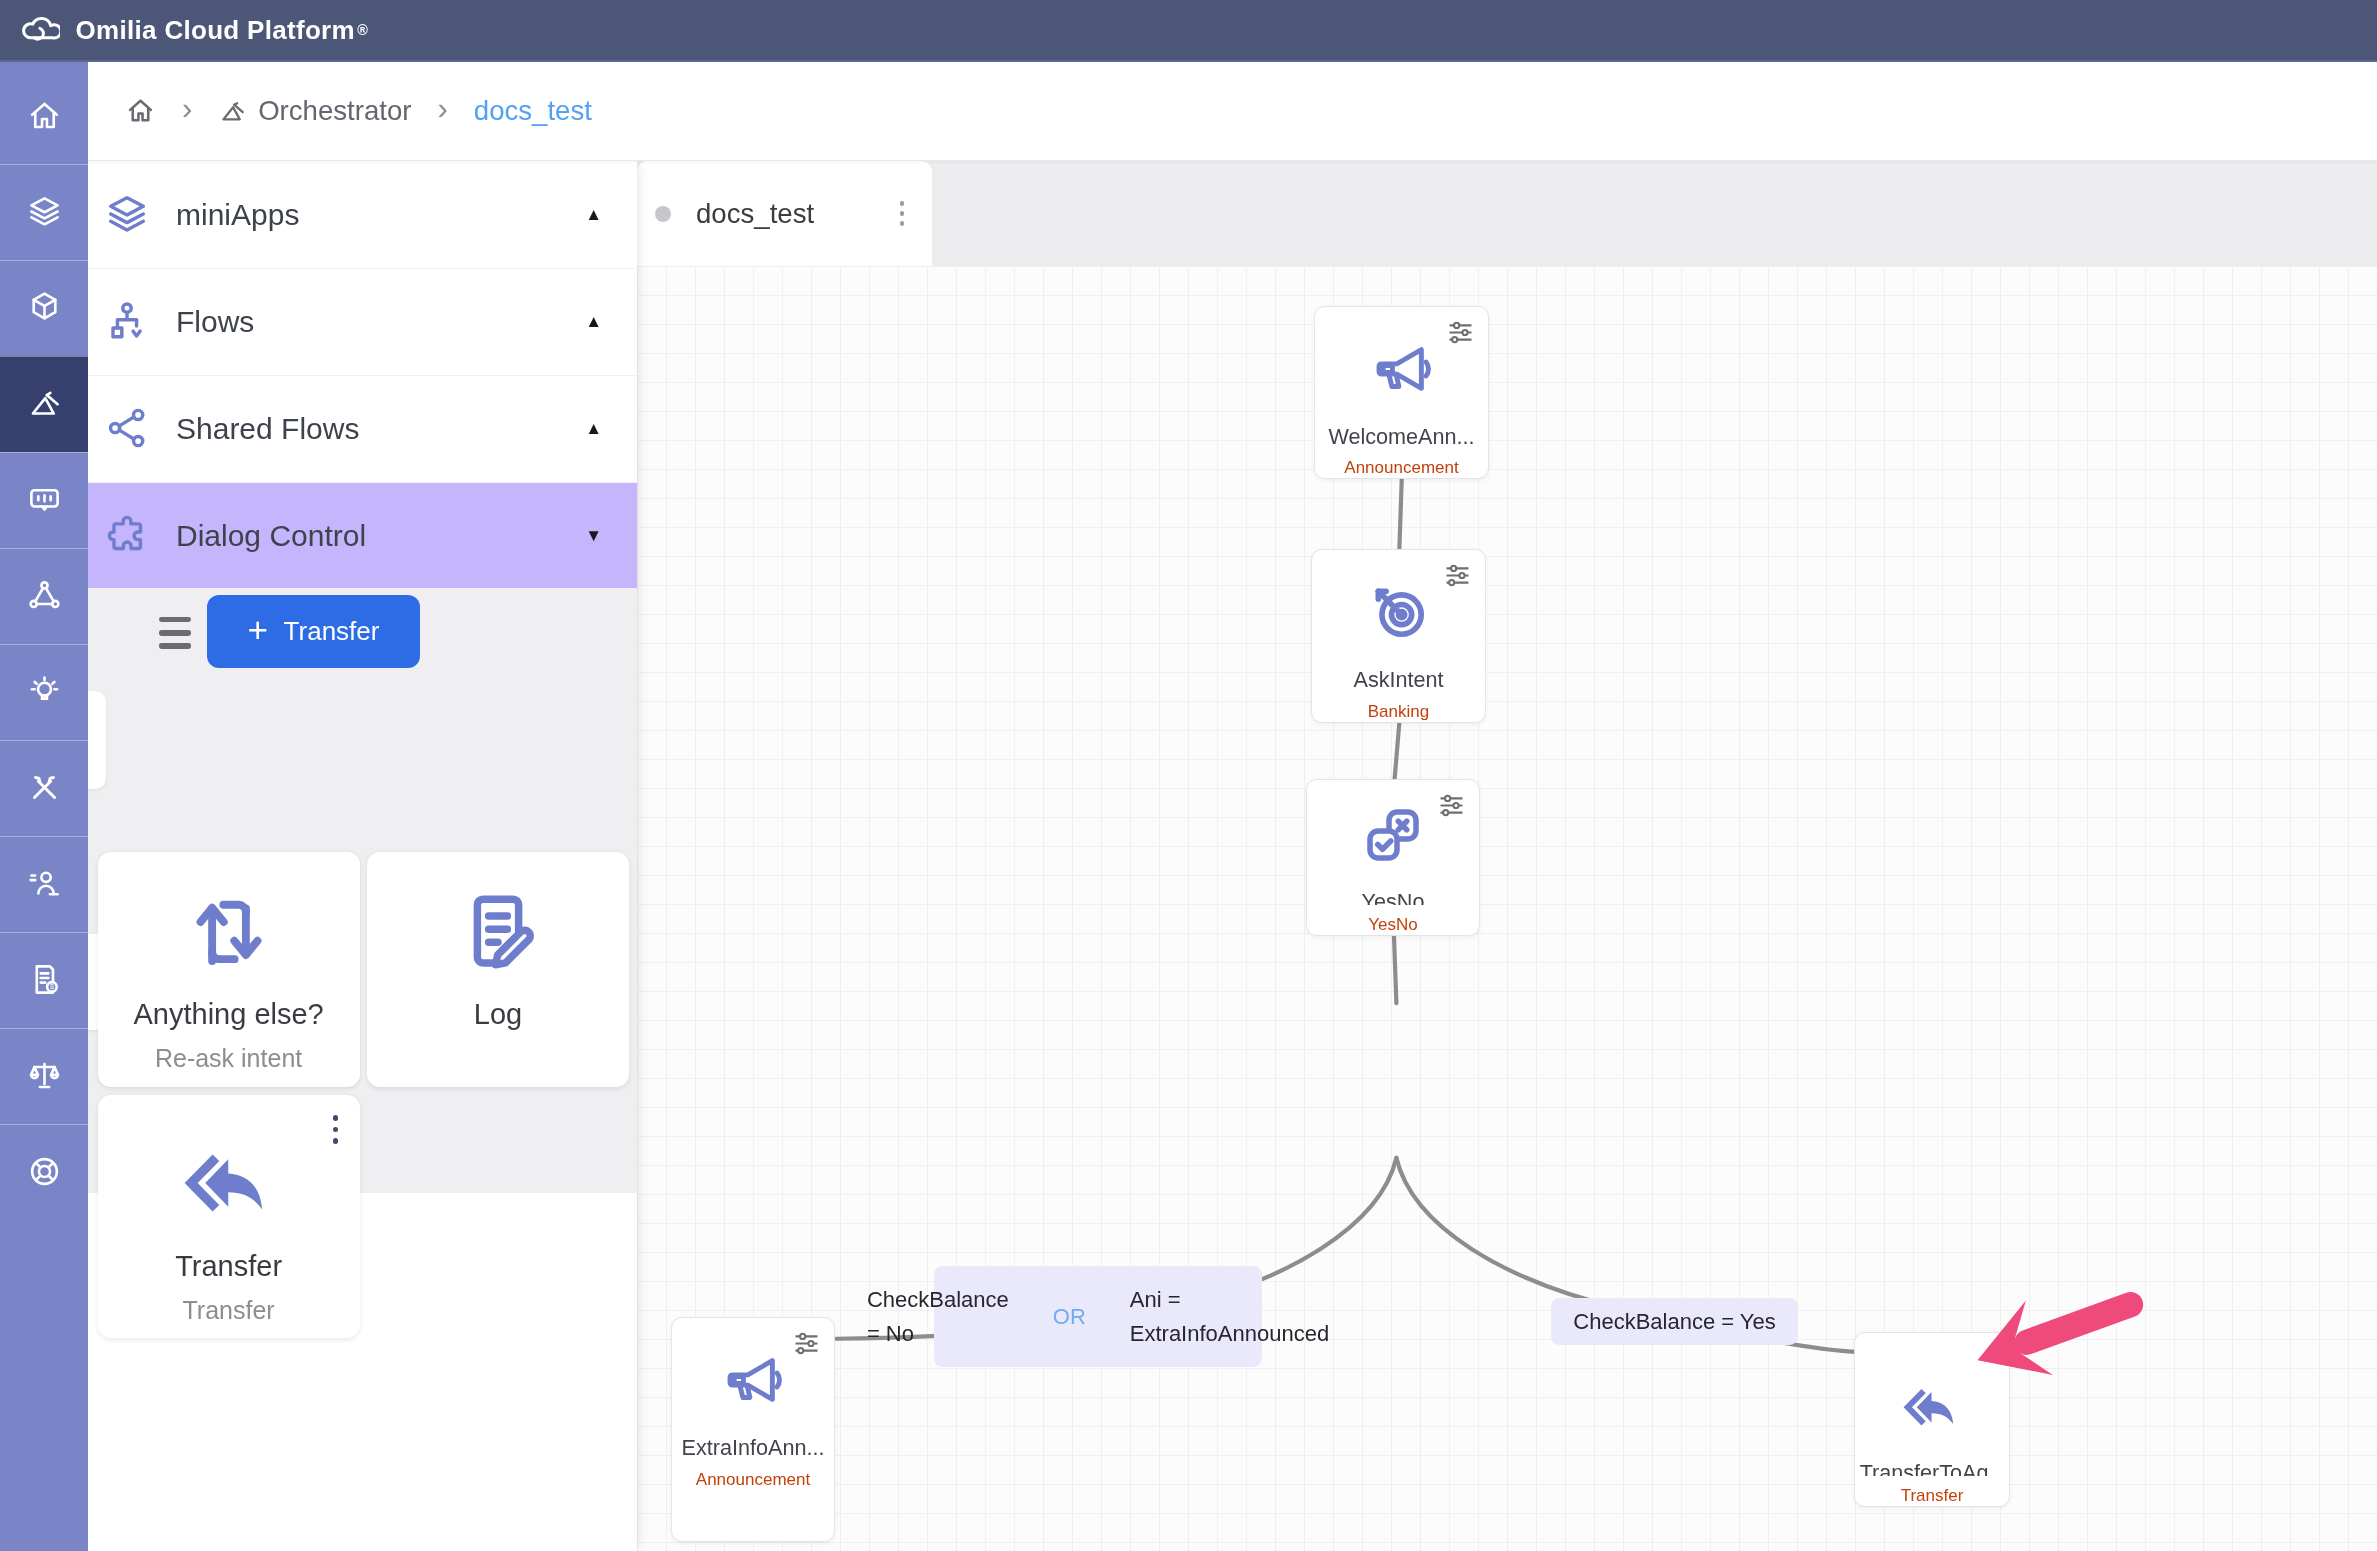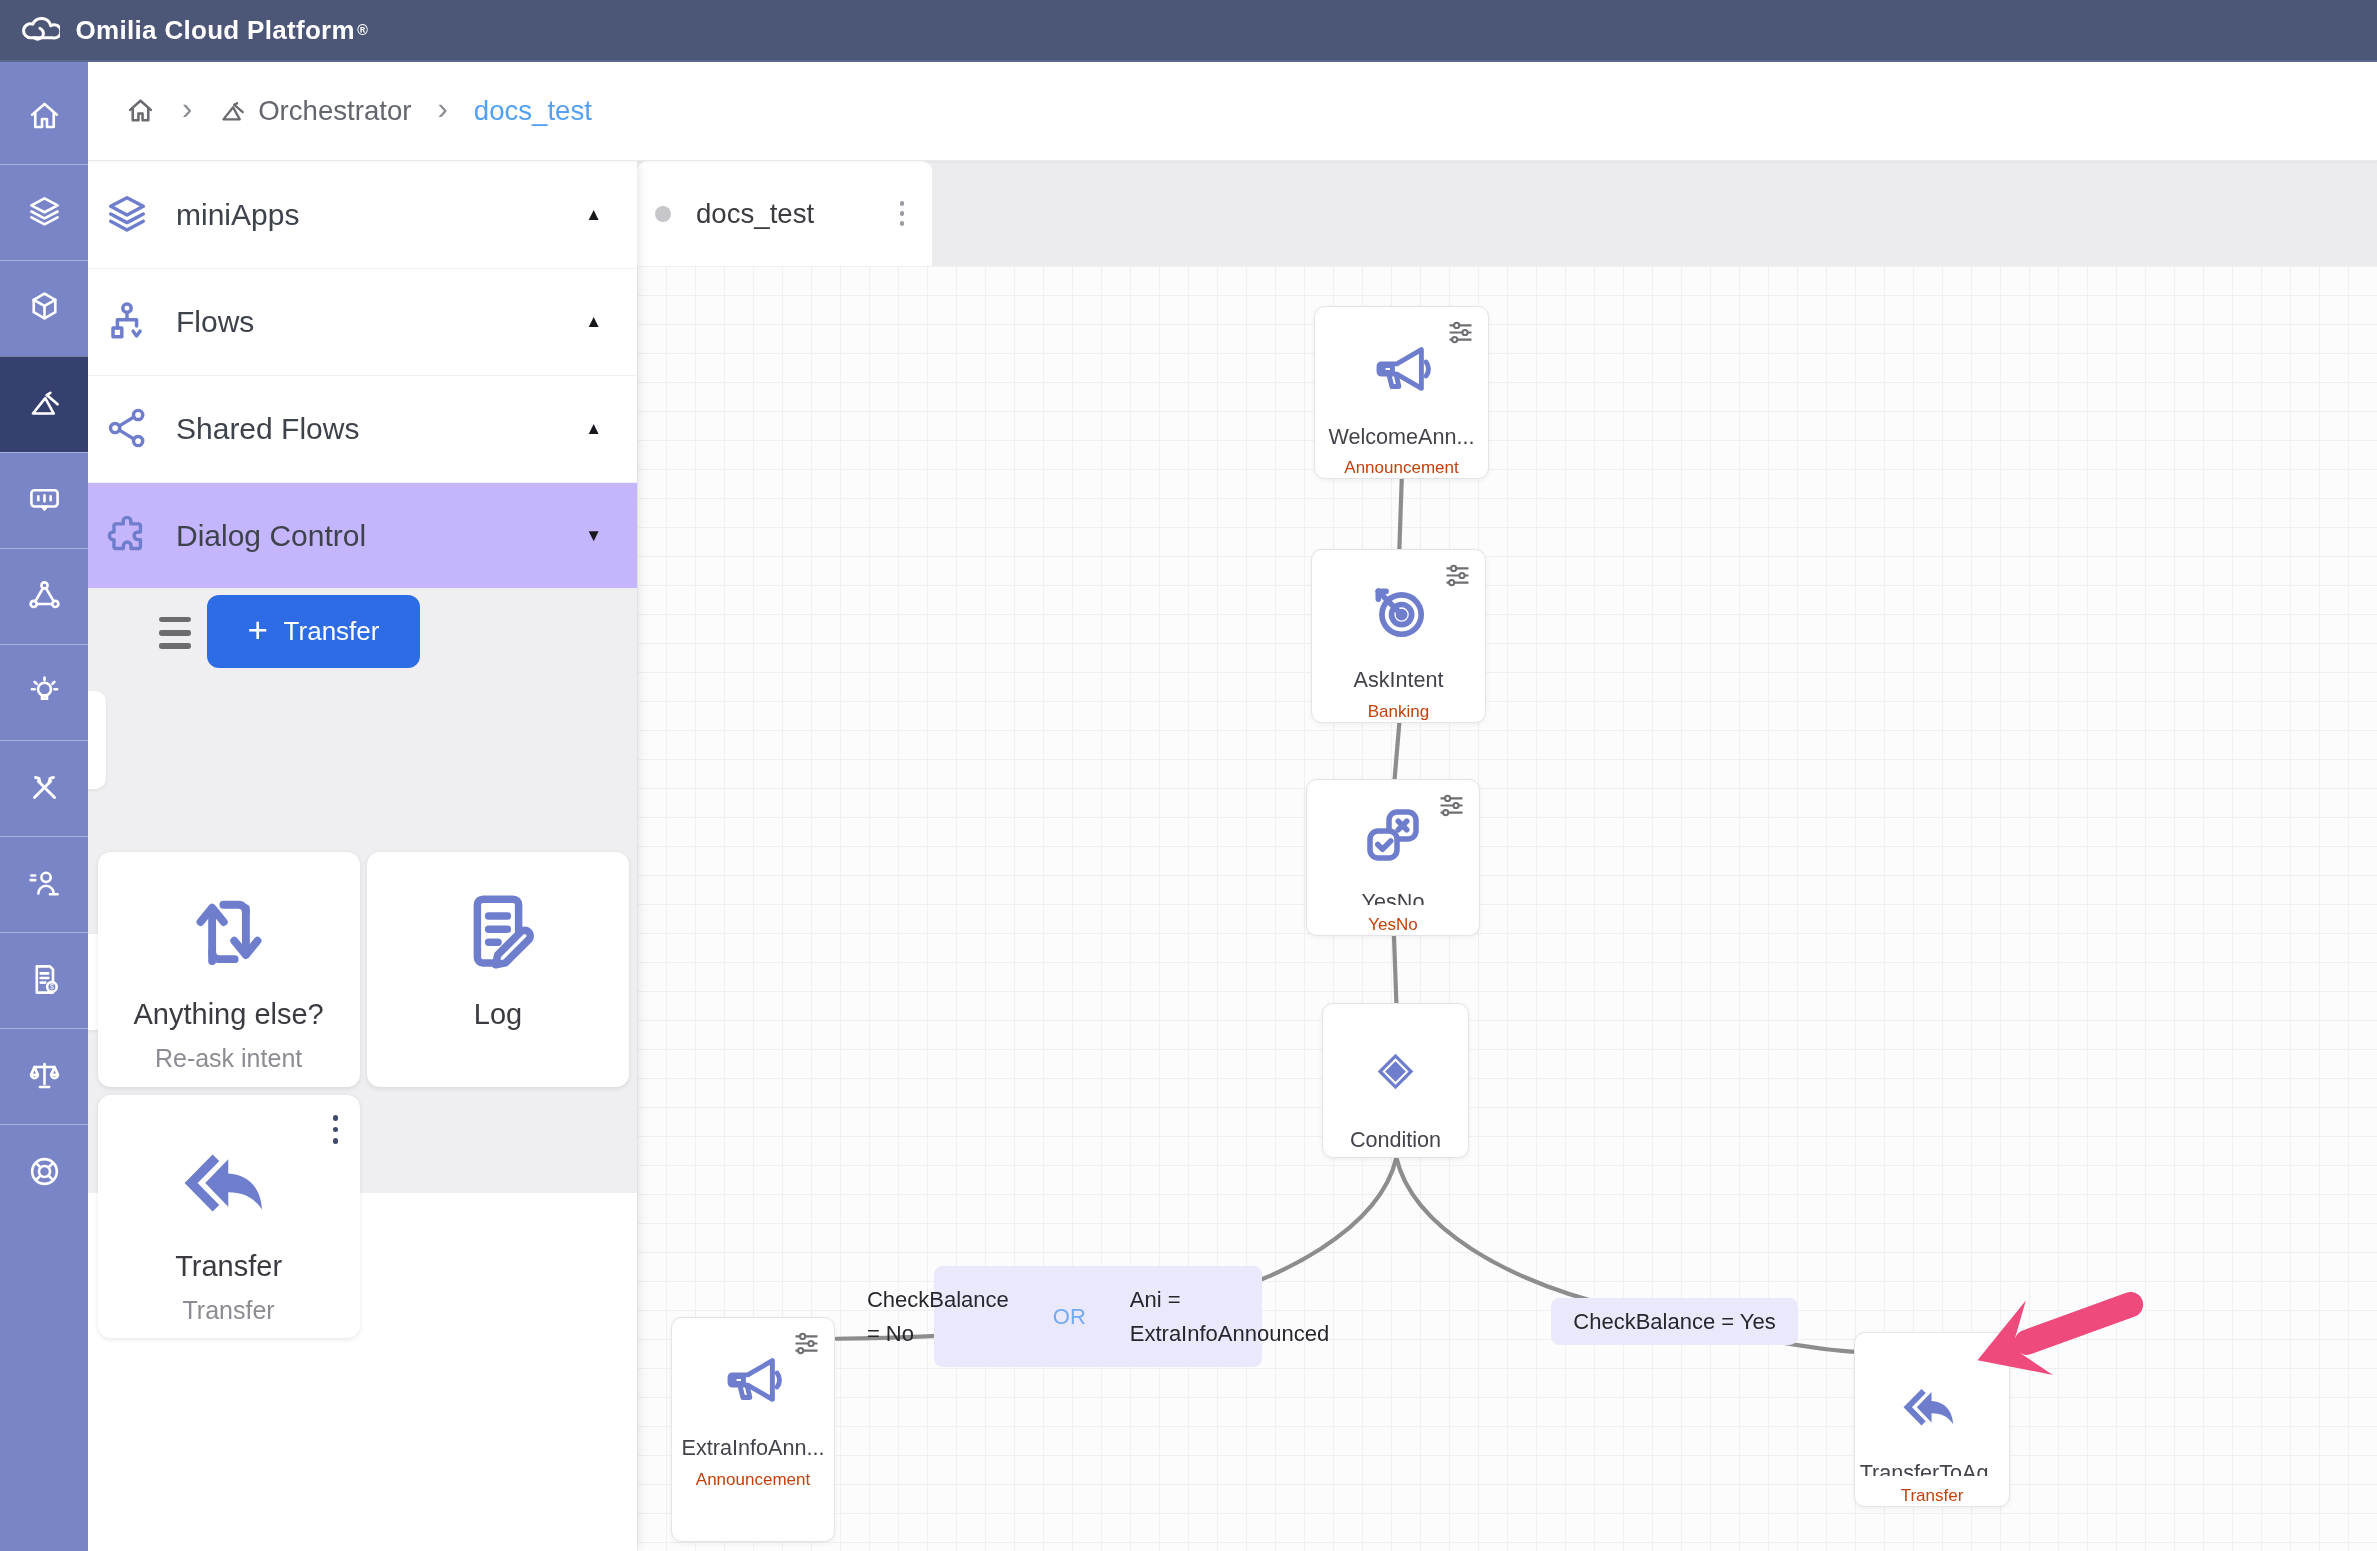--- a/index.html
+++ b/index.html
@@ -391,28 +391,20 @@
       <svg width="60" height="60" viewBox="0 0 24 24" fill="none" stroke="#6e7ecc" stroke-width="2.2" stroke-linecap="round" stroke-linejoin="round">
         <rect x="10.4" y="2.8" width="10.8" height="10.8" rx="3.2"></rect>
         <path d="M14.1 6.5 l3.4 3.4 M17.5 6.5 l-3.4 3.4"></path>
         <rect x="2.8" y="10.4" width="10.8" height="10.8" rx="3.2" fill="#fff"></rect>
         <path d="M5.9 15.8 l1.9 1.9 l3.3 -3.3"></path>
       </svg></span>
     <div class="ntitle">YesNo</div>
     <div class="nsub">YesNo</div>
   </div>
 
-  <div class="node condition" style="left:685px; top:842px; width:147px; height:155px;">
-    <span class="nicon">
-      <svg width="55" height="55" viewBox="0 0 96 96">
-        <rect x="26" y="26" width="44" height="44" fill="#6e7ecc" transform="rotate(45 48 48)"></rect>
-        <rect x="33.5" y="33.5" width="29" height="29" fill="none" stroke="#fff" stroke-width="3.4" transform="rotate(45 48 48)"></rect>
-      </svg></span>
-    <div class="ntitle">Condition</div>
-  </div>
 
   <div class="node" style="left:34px; top:1156px; width:164px; height:225px;">
     <span class="settings">
       <svg width="31" height="31" viewBox="0 0 24 24" fill="none" stroke="#6e6e72" stroke-width="1.6">
           <path d="M3.5 6.5 H20.5 M3.5 12 H20.5 M3.5 17.5 H20.5"></path>
           <circle cx="9" cy="6.5" r="2" fill="#fff"></circle>
           <circle cx="15.5" cy="12" r="2" fill="#fff"></circle>
           <circle cx="7.5" cy="17.5" r="2" fill="#fff"></circle>
         </svg></span>
     <span class="nicon">

